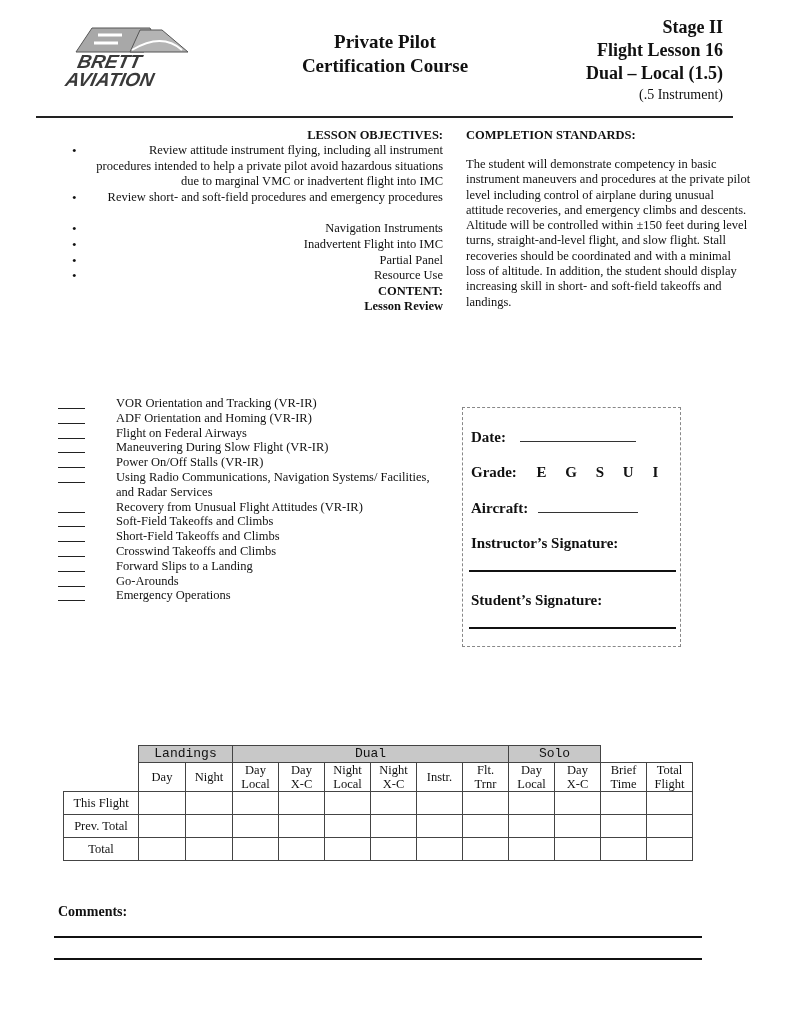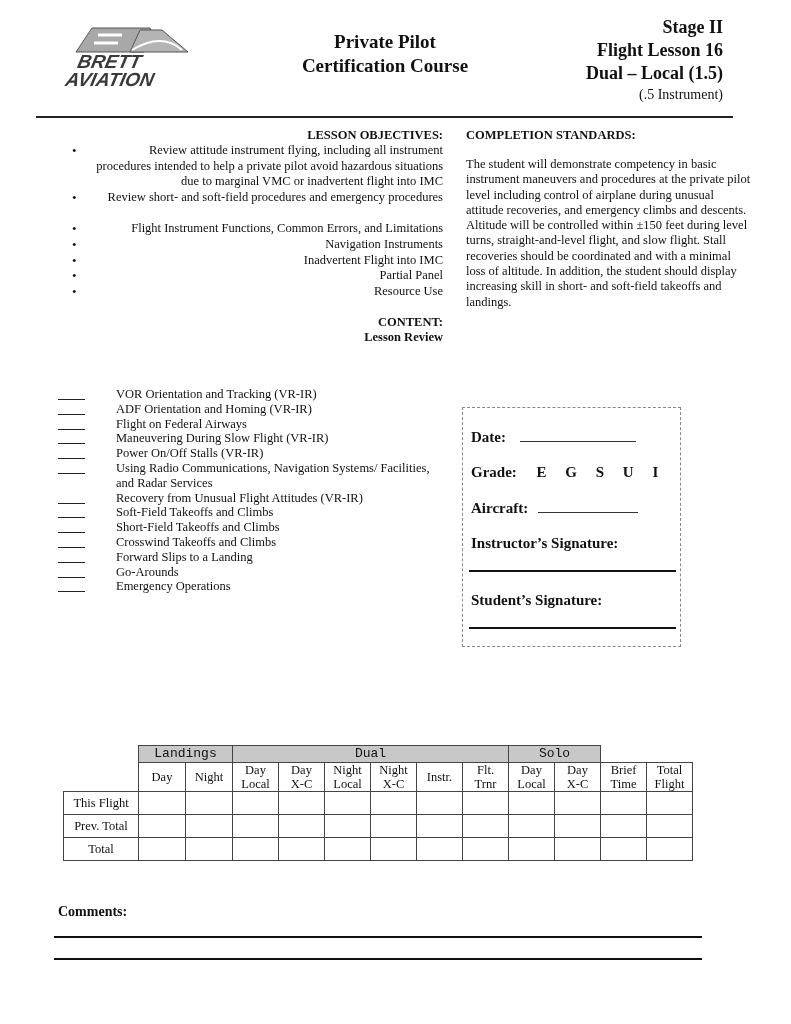--- a/index.html
+++ b/index.html
@@ -37,21 +37,21 @@
   .h-section { font-weight: bold; font-size: 12.5px; line-height: 15px; }
   .body-text { font-size: 12.5px; line-height: 15.3px; }
   ul.bullets { list-style: none; }
   ul.bullets li { position: relative; padding-left: 35px; font-size: 12.5px; line-height: 15.6px; }
   ul.bullets li::before { content: "\2022"; position: absolute; left: 14px; top: 0; font-size: 13px; }
 
   .col-left { left: 58px; top: 128px; width: 385px; text-align: right; }
   .col-right { left: 466px; top: 128px; width: 285px; }
 
   
-  .review { left: 58px; top: 387px; width: 380px; }
+  .review { left: 58px; top: 396px; width: 380px; }
   .review-row { display: flex; font-size: 12.5px; line-height: 14.8px; }
   .review-blank { width: 58px; flex: none; position: relative; }
   .review-blank::after {
     content: ""; position: absolute; left: 0; top: 12px; width: 27px; height: 1px; background: #222;
   }
   .review-text { flex: 1; }
 
   
   .signbox {
     left: 462px; top: 407px; width: 219px; height: 240px;
@@ -105,27 +105,26 @@
 
 <div class="abs header-rule"></div>
 
 <div class="abs col-left">
   <div class="h-section">LESSON OBJECTIVES:</div>
   <ul class="bullets" style="margin-bottom:16px;">
     <li>Review attitude instrument flying, including all instrument procedures intended to help a private pilot avoid hazardous situations due to marginal VMC or inadvertent flight into IMC</li>
     <li>Review short- and soft-field procedures and emergency procedures</li>
   </ul>
   <ul class="bullets">
-    <li>Flight Instrument Functions, Common Errors, and Limitations</li>
     <li>Navigation Instruments</li>
     <li>Inadvertent Flight into IMC</li>
     <li>Partial Panel</li>
     <li>Resource Use</li>
   </ul>
-  <div class="h-section" style="margin-top:16px;">CONTENT:</div>
+  <div class="h-section" style="margin-top:0;">CONTENT:</div>
   <div class="h-section">Lesson Review</div>
 </div>
 
 <div class="abs col-right">
   <div class="h-section">COMPLETION STANDARDS:</div>
   <p class="body-text" style="margin-top:14px;">The student will demonstrate competency in basic instrument maneuvers and procedures at the private pilot level including control of airplane during unusual attitude recoveries, and emergency climbs and descents.  Altitude will be controlled within ±150 feet during level turns, straight-and-level flight, and slow flight.  Stall recoveries should be coordinated and with a minimal loss of altitude.  In addition, the student should display increasing skill in short- and soft-field takeoffs and landings.</p>
 </div>
 
 <div class="abs review">
   <div class="review-row">

